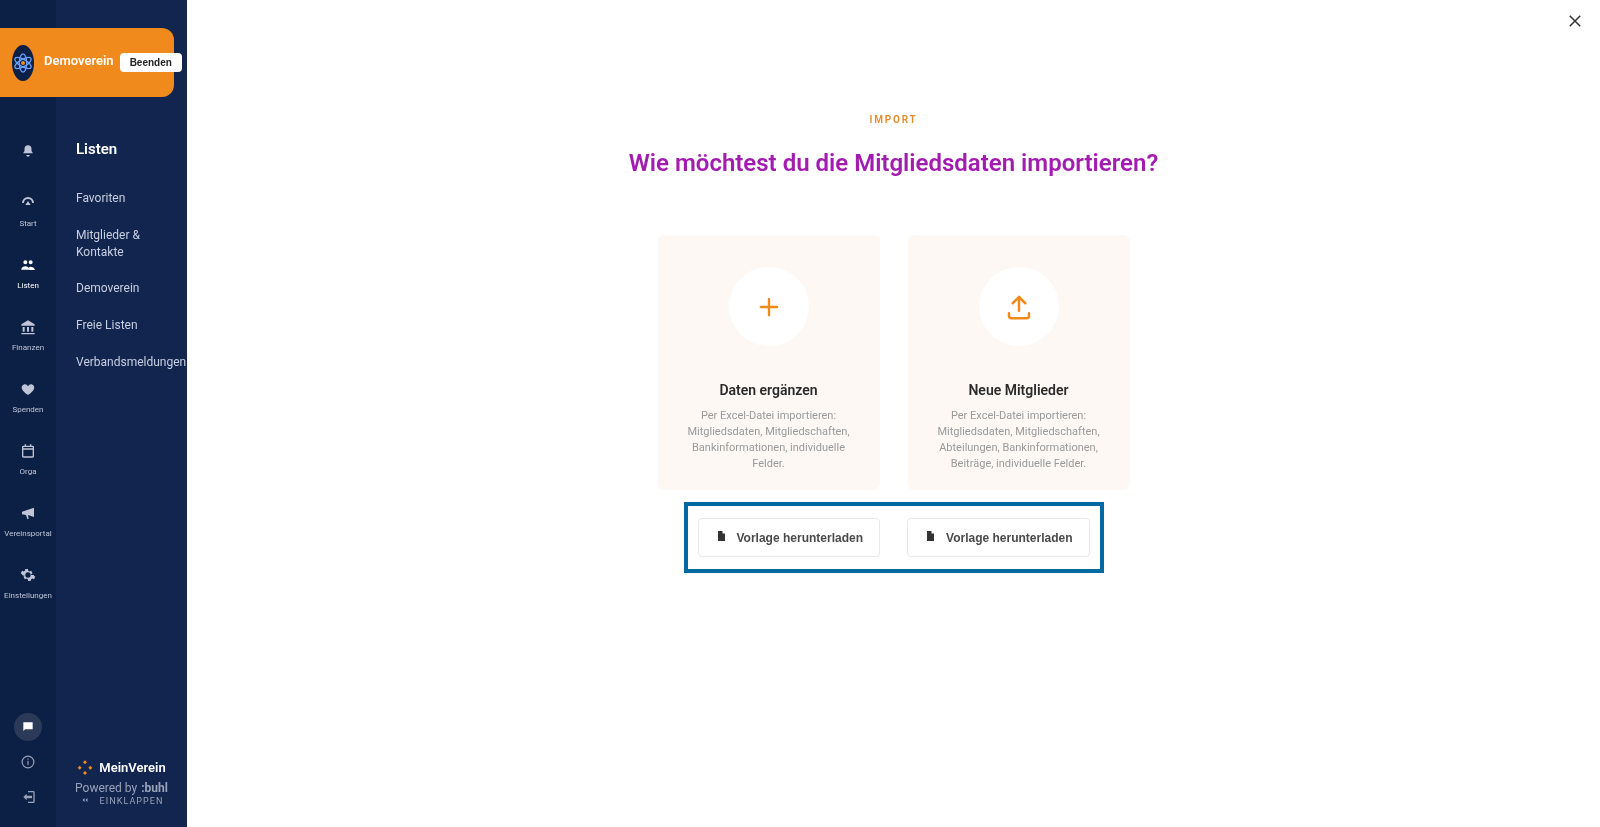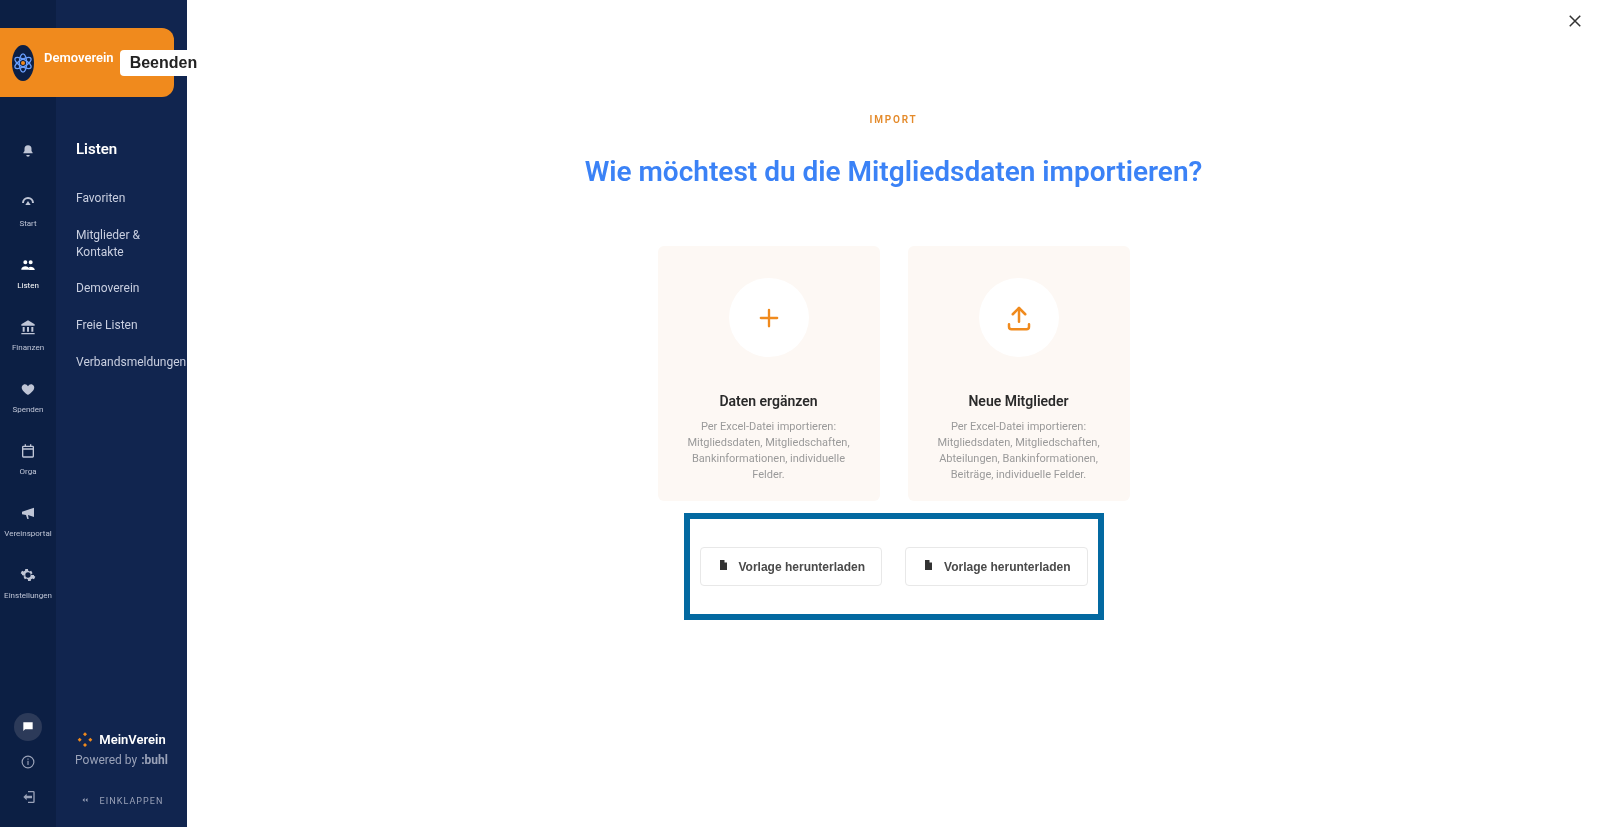--- a/index.html
+++ b/index.html
@@ -87,21 +87,20 @@
   margin-top: auto;
   color:#c9cfe0;
   display:flex; flex-direction:column; align-items:center;
   padding-bottom: 8px;
 }
 .brand-row { display:flex; align-items:center; gap:6px; margin-bottom:6px; }
 .brand-logo-icon { width:16px; height:16px; }
 .brand-name { font-size: 13px; font-weight:600; color:#fff; }
 .powered { font-size: 12px; color:#9aa2b8; display:flex; align-items:center; gap:4px; }
 .collapse-row {
-  margin-top: 28px;
   display:flex;align-items:center;justify-content:center;gap:8px;
   font-size: 9px; letter-spacing: 0.12em; color:#9aa2b8; cursor:pointer;
   padding-bottom: 12px;
 }
 
 
 .org-card {
   position: absolute;
   left: 0; top: 28px;
   width: 174px; 
@@ -117,21 +116,21 @@
 .org-avatar {
   width: 36px; height: 36px;
   border-radius: 50%;
   background: #0c1f44;
   display:flex;align-items:center;justify-content:center;
 }
 .org-right { display:flex; flex-direction:row; gap:6px; }
 .org-name { color:#fff; font-size: 13px; font-weight:600; }
 .org-exit-btn {
   background:#ffffff; border:none; border-radius:4px;
-  font-size: 16px; font-weight:600; color:#222;
+  font-size: 10px; font-weight:600; color:#222;
   padding: 4px 10px; cursor:pointer; width: fit-content;
 }
 
 
 .main {
   flex: 1;
   background: #ffffff;
   position: relative;
 }
 .close-x {
@@ -140,24 +139,24 @@
 }
 .main-inner {
   display:flex; flex-direction:column; align-items:center;
   padding-top: 114px;
 }
 .overline {
   font-size: 10px; letter-spacing: 0.18em;
   color:#e48a2a; font-weight:600;
 }
 .headline {
-  margin-top: 30px;
-  font-size: 28px;
+  margin-top: 24px;
+  font-size: 24px;
   font-weight:600;
-  color:#3b82f6;
+  color:#a21caf;
 }
 
 .cards-row {
   display:flex; gap:28px; margin-top: 58px;
 }
 .opt-card {
   width: 222px; height: 255px;
   background:#fdf8f4;
   border-radius:6px;
   display:flex; flex-direction:column; align-items:center;
@@ -168,23 +167,23 @@
   width: 80px; height:80px; border-radius:50%;
   background:#ffffff;
   display:flex;align-items:center;justify-content:center;
   margin-bottom: 36px;
 }
 .opt-title { font-size:14px; font-weight:600; color:#2a2a2a; margin-bottom:10px; text-align:center;}
 .opt-desc { font-size:11px; color:#9a9a9a; text-align:center; line-height:1.45; }
 
 .downloads-box {
   margin-top: 12px;
-  border: 6px solid #0369a1;
+  border: 4px solid #0369a1;
   width: 420px;
-  padding: 28px 10px;
+  padding: 12px 10px;
   display:flex; justify-content:space-between;
 }
 .download-btn {
   background:#ffffff;
   border:1px solid #e8e8e8;
   border-radius:4px;
   padding: 10px 16px;
   display:flex; align-items:center; gap:10px;
   font-size:12px; font-weight:600; color:#4a4a4a;
   cursor:pointer;

